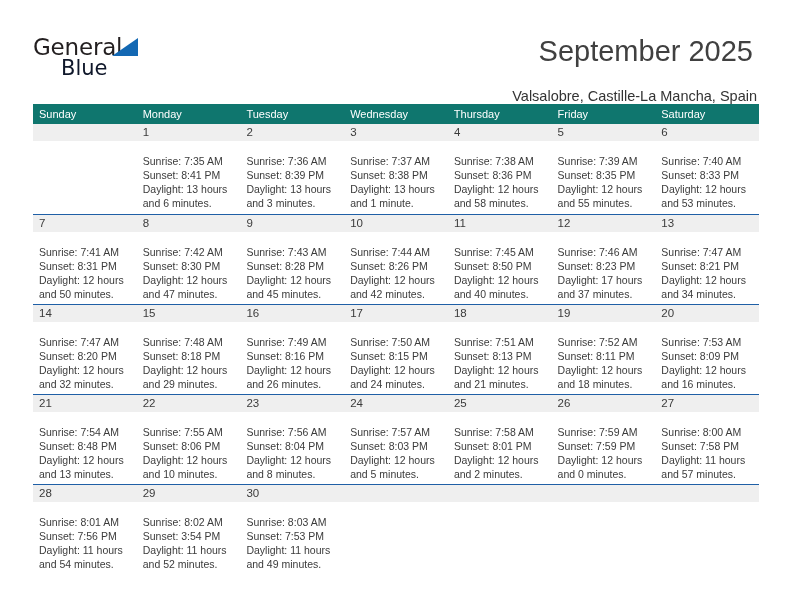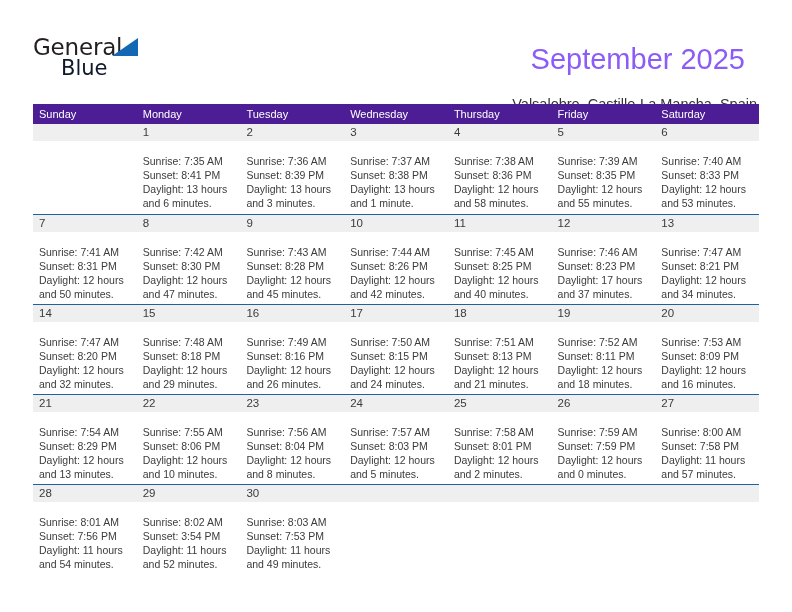--- a/index.html
+++ b/index.html
@@ -69,47 +69,48 @@
   }
 
   .title-block {
     position: absolute;
     right: 35px;
     top: 30px;
     text-align: right;
   }
   .cal-title {
     font-size: 29px;
-    color: #8b5cf6;
+    color: #404040;
     line-height: 34px;
     white-space: nowrap;
     font-weight: normal;
-    margin: 12px;
+    margin: 4px;
   }
   .cal-subtitle {
     font-size: 14.5px;
     color: #333333;
     line-height: 20px;
     margin-top: 18px;
     white-space: nowrap;
   }
 
   
   .calendar {
     position: absolute;
     left: 33px;
     top: 104px;
     width: 726px;
   }
 
   .weekdays {
     display: flex;
     width: 100%;
-    background: #4c1d95;
+    background: #0f766e;
     height: 20px;
+    justify-content: flex-end;
   }
   .weekday {
     flex: 1 1 0;
     color: #ffffff;
     font-size: 11px;
     line-height: 20px;
     padding-left: 6px;
     box-sizing: border-box;
     white-space: nowrap;
   }
@@ -288,21 +289,21 @@
           <div class="detail">
             <div>Sunrise: 7:44 AM</div>
             <div>Sunset: 8:26 PM</div>
             <div class="daylight-line">Daylight: 12 hours and 42 minutes.</div>
           </div>
         </div>
         <div class="cell">
           <div class="daynum">11</div>
           <div class="detail">
             <div>Sunrise: 7:45 AM</div>
-            <div>Sunset: 8:25 PM</div>
+            <div>Sunset: 8:50 PM</div>
             <div class="daylight-line">Daylight: 12 hours and 40 minutes.</div>
           </div>
         </div>
         <div class="cell">
           <div class="daynum">12</div>
           <div class="detail">
             <div>Sunrise: 7:46 AM</div>
             <div>Sunset: 8:23 PM</div>
             <div class="daylight-line">Daylight: 17 hours and 37 minutes.</div>
           </div>
@@ -380,21 +381,21 @@
       </div>
     </div>
 
     <div class="week-row">
       <div class="daynum-band"></div>
       <div class="cells">
         <div class="cell">
           <div class="daynum">21</div>
           <div class="detail">
             <div>Sunrise: 7:54 AM</div>
-            <div>Sunset: 8:29 PM</div>
+            <div>Sunset: 8:48 PM</div>
             <div class="daylight-line">Daylight: 12 hours and 13 minutes.</div>
           </div>
         </div>
         <div class="cell">
           <div class="daynum">22</div>
           <div class="detail">
             <div>Sunrise: 7:55 AM</div>
             <div>Sunset: 8:06 PM</div>
             <div class="daylight-line">Daylight: 12 hours and 10 minutes.</div>
           </div>

